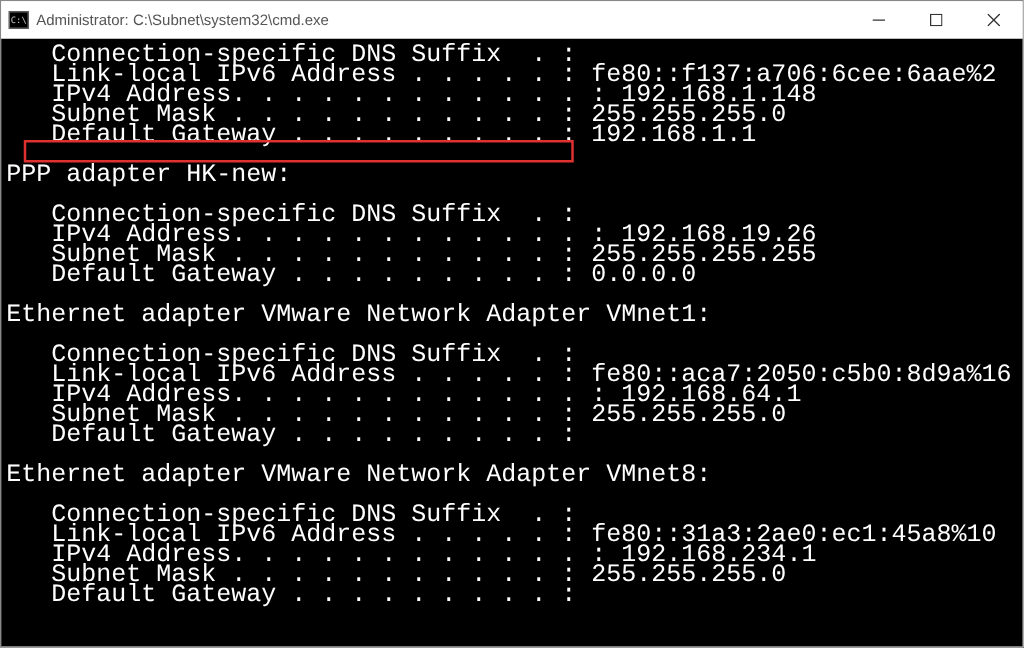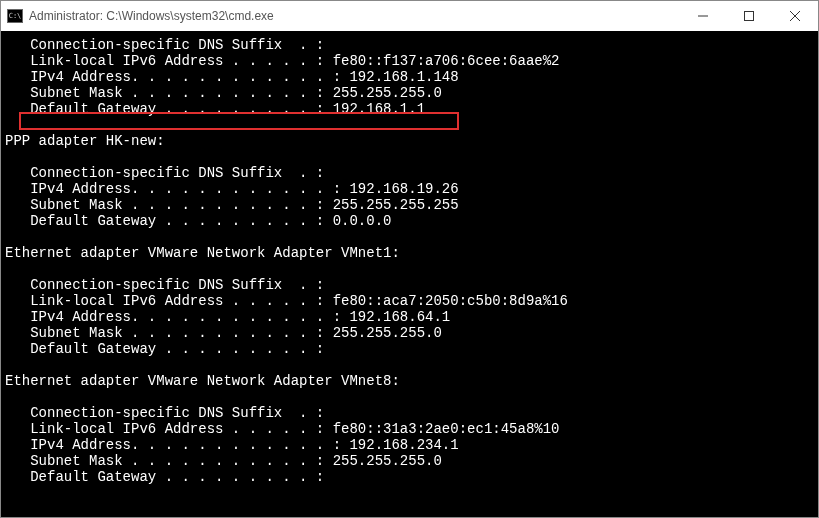--- a/index.html
+++ b/index.html
@@ -54,40 +54,40 @@
       justify-content: center;
       color: #333;
       font-size: 11px;
     }
     .title-btn svg { display: block; }
     .console {
       flex: 1;
       background: #000;
       color: #fff;
       font-family: "NSimSun","SimSun","Courier New",monospace;
-      font-size: 14px;
+      font-size: 20px;
       line-height: 16px;
       padding: 6px 0 0 4px;
       overflow: hidden;
       white-space: pre;
       position: relative;
     }
     .highlight-box {
       position: absolute;
       border: 2px solid #e03030;
       pointer-events: none;
     }
   </style>
 </head>
 <body>
 
 <div class="window">
   <div class="titlebar">
     <div class="titlebar-icon">C:\</div>
-    <div class="titlebar-text">Administrator: C:\Windows\system32\cmd.exe</div>
+    <div class="titlebar-text">Administrator: C:\Subnet\system32\cmd.exe</div>
     <div class="titlebar-controls">
       <div class="title-btn">
         <svg width="10" height="10" viewBox="0 0 10 10">
             <line x1="0" y1="5" x2="10" y2="5" stroke="#333" stroke-width="1"></line>
           </svg>
       </div>
       <div class="title-btn">
         <svg width="10" height="10" viewBox="0 0 10 10">
             <rect x="0.5" y="0.5" width="9" height="9" fill="none" stroke="#333" stroke-width="1"></rect>
           </svg>

